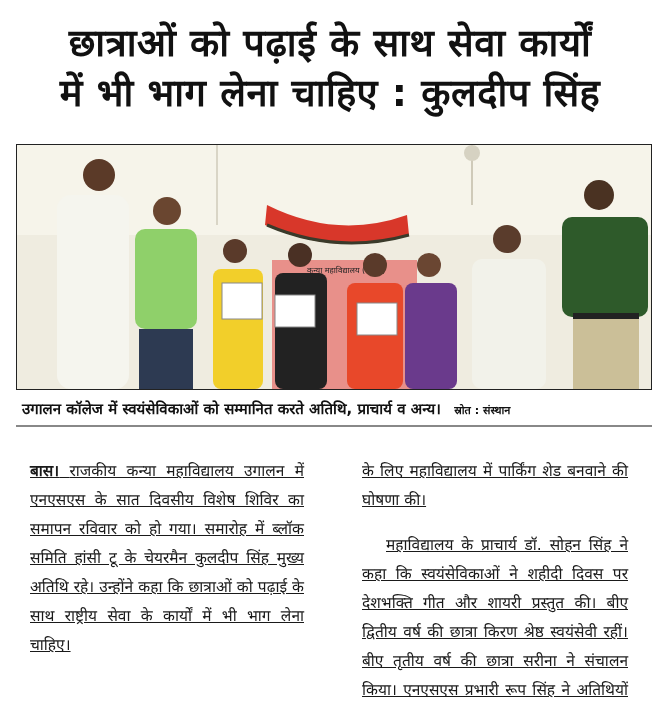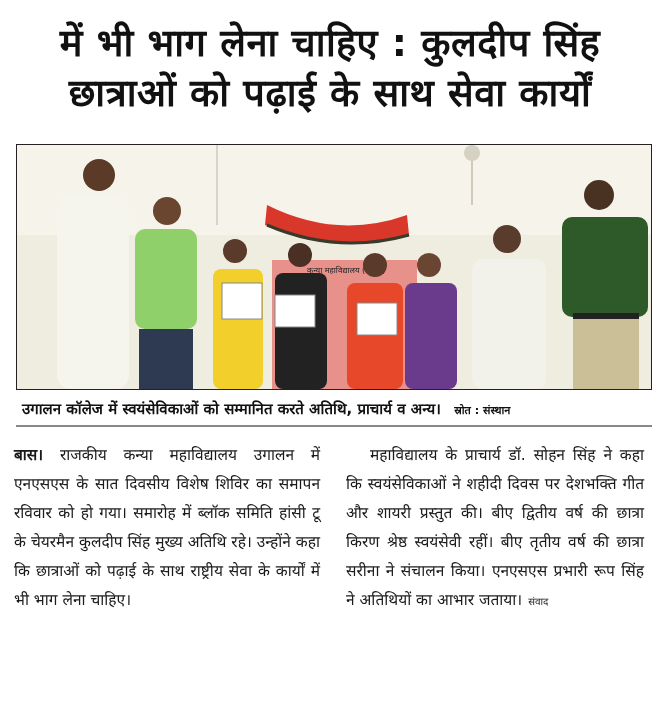--- a/index.html
+++ b/index.html
@@ -27,31 +27,31 @@
   .caption .source { font-size: 11px; margin-left: 8px; }
   .rule {
     position: absolute; left: 16px; top: 425px; width: 636px; height: 2px; background: #888;
   }
   .col {
     position: absolute; top: 441px; font-size: 15.5px; line-height: 29px;
     text-align: justify; color: #1a1a1a;
   }
   .col.left { left: 14px; width: 306px; }
   .col.right { left: 346px; width: 298px; }
-  .col p { margin: 0; }
+  .col p { margin: 16px; text-decoration: underline; }
   .col p.indent { text-indent: 24px; }
   .dateline { font-weight: bold; }
   .signoff { font-size: 10px; margin-left: 6px; }
 </style>
 </head>
 <body>
 
 <div class="headline">
+  <span class="line">छात्राओं को पढ़ाई के साथ सेवा कार्यों</span>
   <span class="line">में भी भाग लेना चाहिए : कुलदीप सिंह</span>
-  <span class="line">छात्राओं को पढ़ाई के साथ सेवा कार्यों</span>
 </div>
 
 <div class="photo" title="Group photo of eight people on a stage: guests and college officials with NSS volunteers holding certificates, red festoon and banner in background">
   <svg width="634" height="244" viewBox="0 0 634 244" xmlns="http://www.w3.org/2000/svg">
 
     <rect x="0" y="0" width="634" height="244" fill="#efece0"></rect>
     <rect x="0" y="0" width="634" height="90" fill="#f6f4ea"></rect>
     <line x1="200" y1="0" x2="200" y2="80" stroke="#d9d5c6" stroke-width="2"></line>
     <line x1="455" y1="0" x2="455" y2="60" stroke="#cfcab9" stroke-width="2"></line>
     <circle cx="455" cy="8" r="8" fill="#d6d2c2"></circle>
@@ -99,14 +99,15 @@
   <span class="source">स्रोत : संस्थान</span>
 </div>
 
 <div class="rule"></div>
 
 <div class="col left">
   <p><span class="dateline">बास।</span> <span>राजकीय कन्या महाविद्यालय उगालन में एनएसएस के सात दिवसीय विशेष शिविर का समापन रविवार को हो गया। समारोह में ब्लॉक समिति हांसी टू के चेयरमैन कुलदीप सिंह मुख्य अतिथि रहे। उन्होंने कहा कि छात्राओं को पढ़ाई के साथ राष्ट्रीय सेवा के कार्यों में भी भाग लेना चाहिए।</span></p>
 </div>
 
 <div class="col right">
+  <p>के लिए महाविद्यालय में पार्किंग शेड बनवाने की घोषणा की।</p>
   <p class="indent"><span>महाविद्यालय के प्राचार्य डॉ. सोहन सिंह ने कहा कि स्वयंसेविकाओं ने शहीदी दिवस पर देशभक्ति गीत और शायरी प्रस्तुत की। बीए द्वितीय वर्ष की छात्रा किरण श्रेष्ठ स्वयंसेवी रहीं। बीए तृतीय वर्ष की छात्रा सरीना ने संचालन किया। एनएसएस प्रभारी रूप सिंह ने अतिथियों का आभार जताया।</span><span class="signoff">संवाद</span></p>
 </div>
 
 </body></html>

